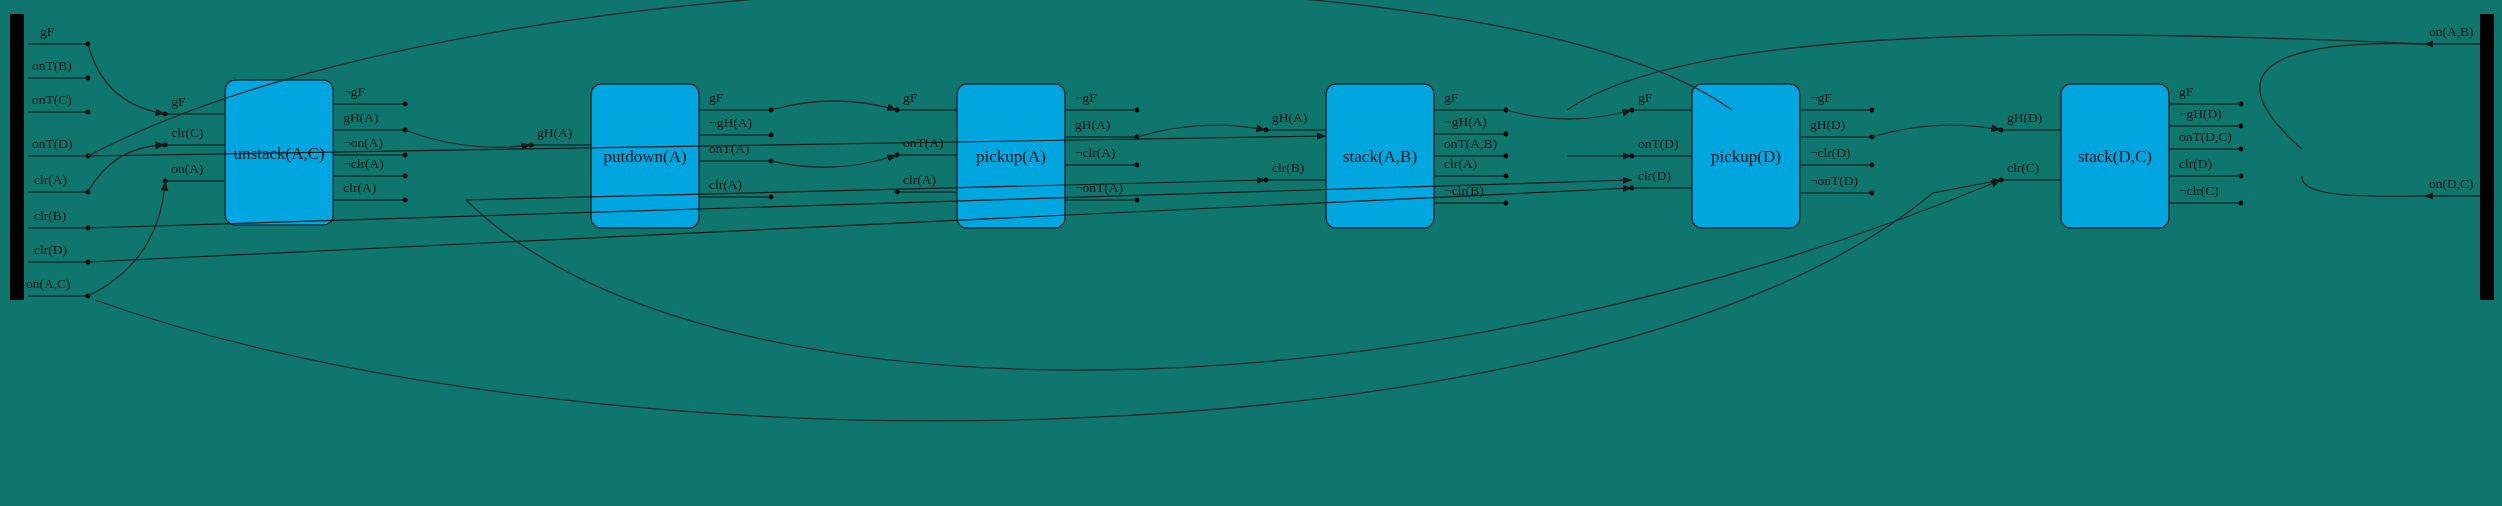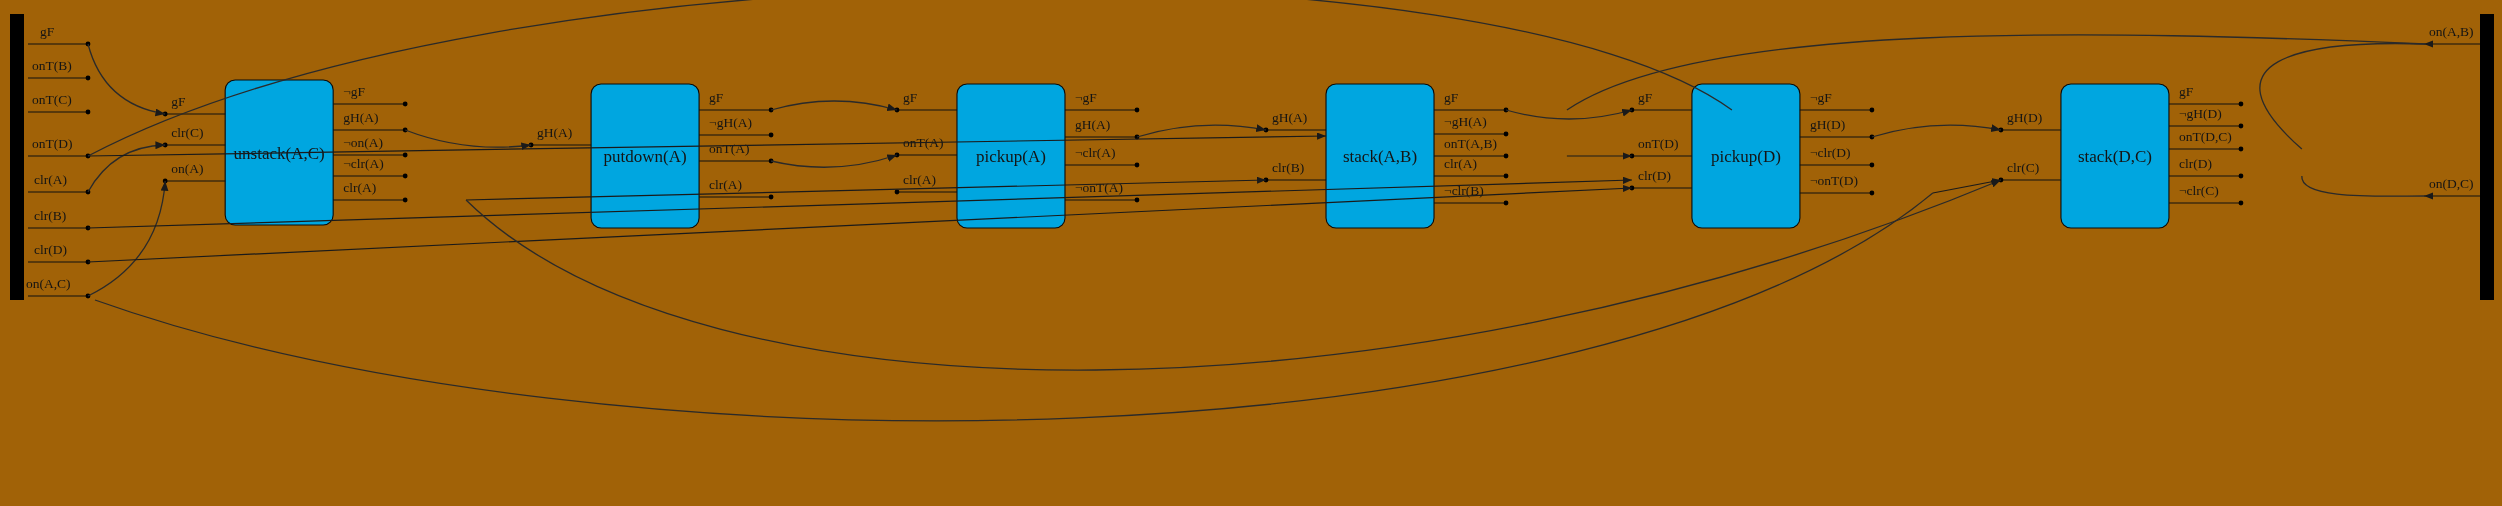--- a/index.html
+++ b/index.html
@@ -1,16 +1,16 @@
 <!DOCTYPE html>
 <html><head>
 <meta charset="utf-8">
 <style>
   html,body{margin:0;padding:0;background:#ffffff;}
-  #root{position:relative;width:2502px;height:506px;background:#a16207;
+  #root{position:relative;width:2502px;height:506px;background:#0f766e;
         font-family:"Liberation Serif", serif;}
   svg{position:absolute;left:0;top:0;width:2502px;height:506px;}
   .edge{fill:none;stroke:#1a1a1a;stroke-width:1.2;}
   .edge-curve{fill:none;stroke:#2a2a2a;stroke-width:1.3;}
   .lit-line{stroke:#111111;stroke-width:1.1;}
   .node-rect{fill:#00a6e0;stroke:#0a0a0a;stroke-width:1.1;}
   .bar{fill:#000000;}
   text{font-family:"Liberation Serif", serif;fill:#141414;}
   .lit-label{font-size:13.5px;}
   .node-label{font-size:17px;}

